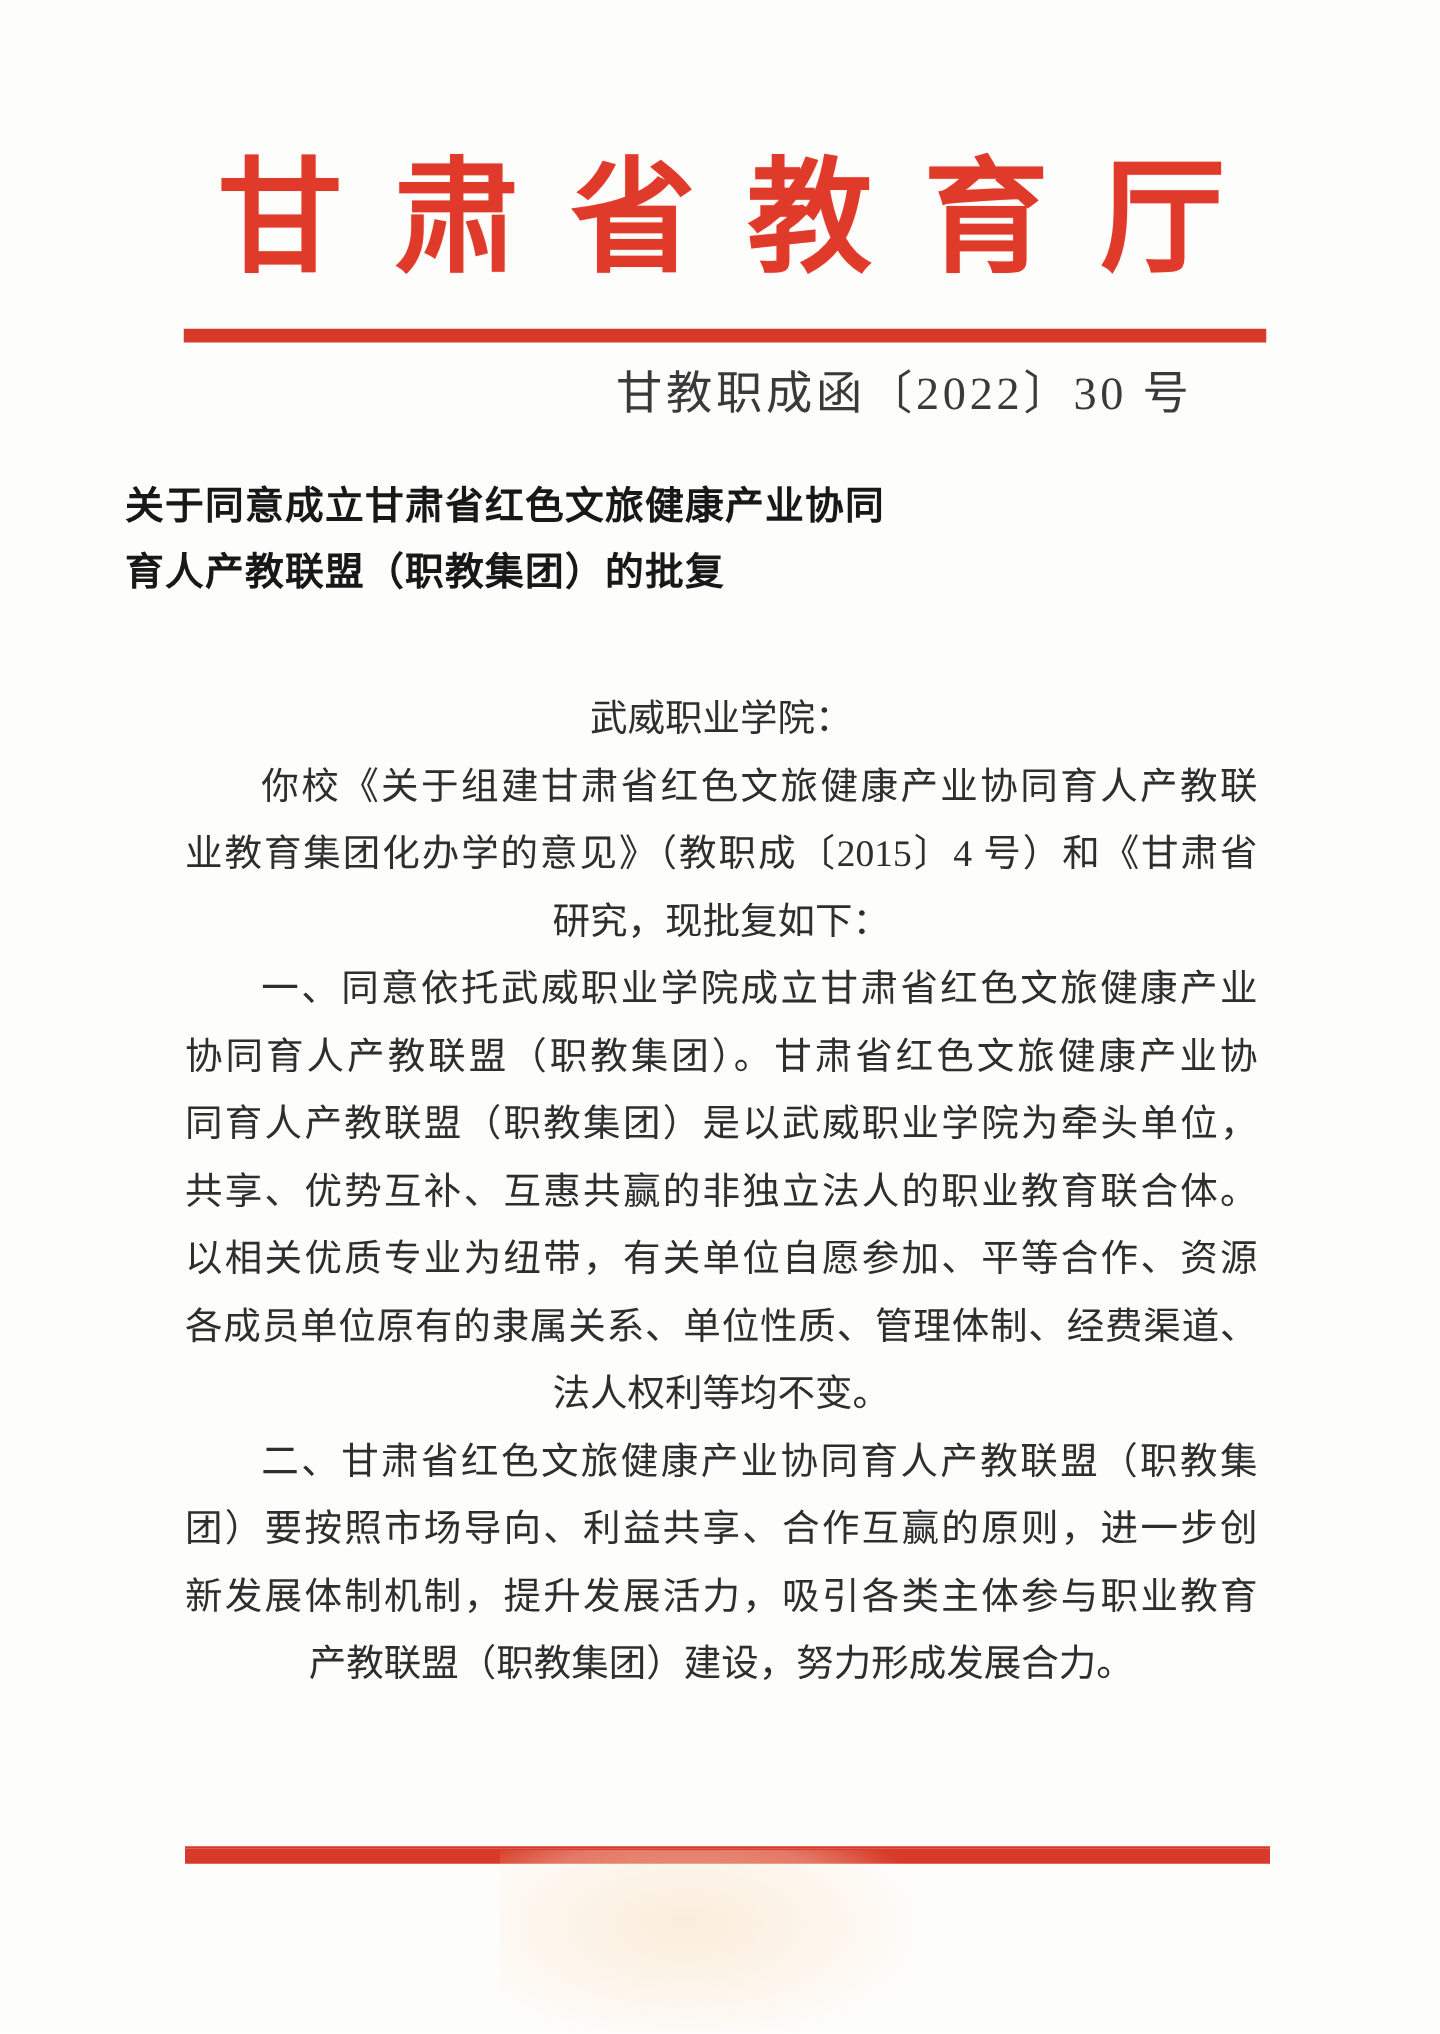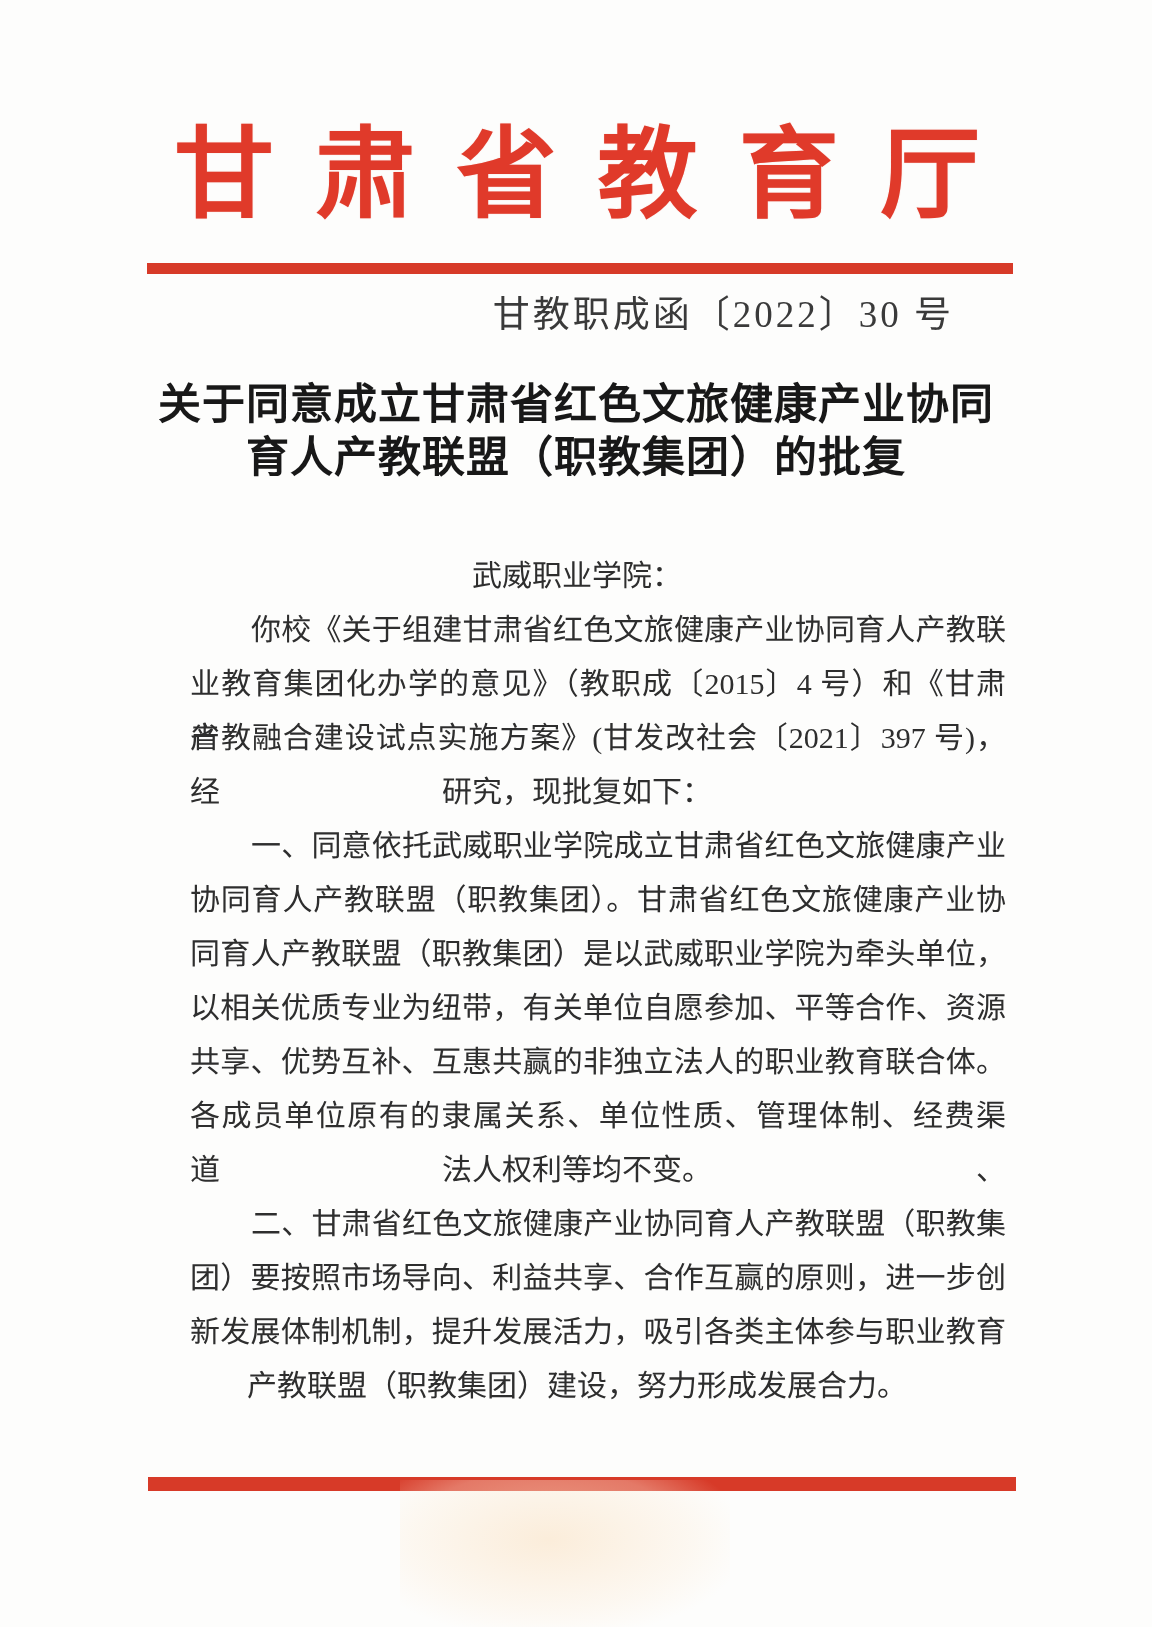--- a/index.html
+++ b/index.html
@@ -58,24 +58,23 @@
     font-size: 37px;
     letter-spacing: 3px;
     color: #3a3a3a;
     white-space: nowrap;
   }
   .title {
     position: absolute;
     left: 100px;
     top: 378px;
     width: 952px;
-    text-align: center;
     font-weight: bold;
     color: var(--title-black, #181818);
-    font-size: 43px;
+    font-size: 31px;
     line-height: 53px;
     letter-spacing: 1px;
   }
   .title .title-line { display: block; }
   .doc-body {
     position: absolute;
     left: 148px;
     top: 549px;
     width: 858px;
     font-size: 30px;
@@ -84,21 +83,20 @@
   .ln {
     height: 54px;
     line-height: 54px;
     text-align: center;
     white-space: nowrap;
   }
   .ln.fill {
     white-space: normal;
     text-align: justify;
     text-align-last: justify;
-    margin-left: 42px;
   }
   .ln.indent { padding-left: 61px; }
   
   .footer-rule {
     position: absolute;
     left: 148px;
     top: 1477px;
     width: 868px;
     height: 7px;
     border-top: 2px solid var(--rule-red, #d73a28);
@@ -118,27 +116,26 @@
 
   <h1 class="title">
     <span class="title-line">关于同意成立甘肃省红色文旅健康产业协同</span>
     <span class="title-line">育人产教联盟（职教集团）的批复</span>
   </h1>
 
   <div class="doc-body">
     <div class="ln">武威职业学院：</div>
     <div class="ln indent fill">你校《关于组建甘肃省红色文旅健康产业协同育人产教联</div>
     <div class="ln fill">业教育集团化办学的意见》（教职成〔2015〕4 号）和《甘肃省</div>
-    <div class="ln fill">产教融合建设试点实施方案》(甘发改社会〔2021〕397 号)，经</div>
     <div class="ln">研究，现批复如下：</div>
     <div class="ln indent fill">一、同意依托武威职业学院成立甘肃省红色文旅健康产业</div>
     <div class="ln fill">协同育人产教联盟（职教集团）。甘肃省红色文旅健康产业协</div>
     <div class="ln fill">同育人产教联盟（职教集团）是以武威职业学院为牵头单位，</div>
+    <div class="ln fill">共享、优势互补、互惠共赢的非独立法人的职业教育联合体。</div>
     <div class="ln fill">以相关优质专业为纽带，有关单位自愿参加、平等合作、资源</div>
-    <div class="ln fill">共享、优势互补、互惠共赢的非独立法人的职业教育联合体。</div>
     <div class="ln fill">各成员单位原有的隶属关系、单位性质、管理体制、经费渠道、</div>
     <div class="ln">法人权利等均不变。</div>
     <div class="ln indent fill">二、甘肃省红色文旅健康产业协同育人产教联盟（职教集</div>
     <div class="ln fill">团）要按照市场导向、利益共享、合作互赢的原则，进一步创</div>
     <div class="ln fill">新发展体制机制，提升发展活力，吸引各类主体参与职业教育</div>
     <div class="ln">产教联盟（职教集团）建设，努力形成发展合力。</div>
   </div>
 
   <div class="footer-rule"></div>
 

